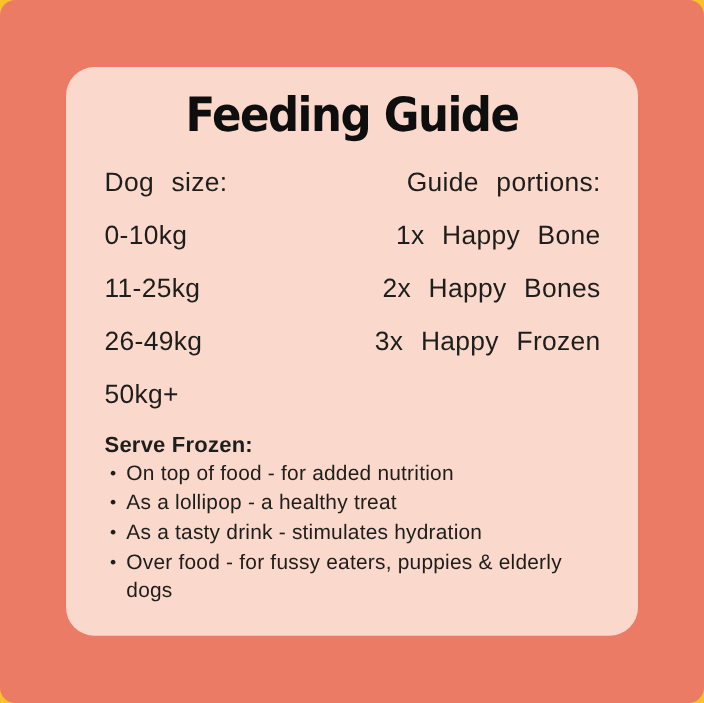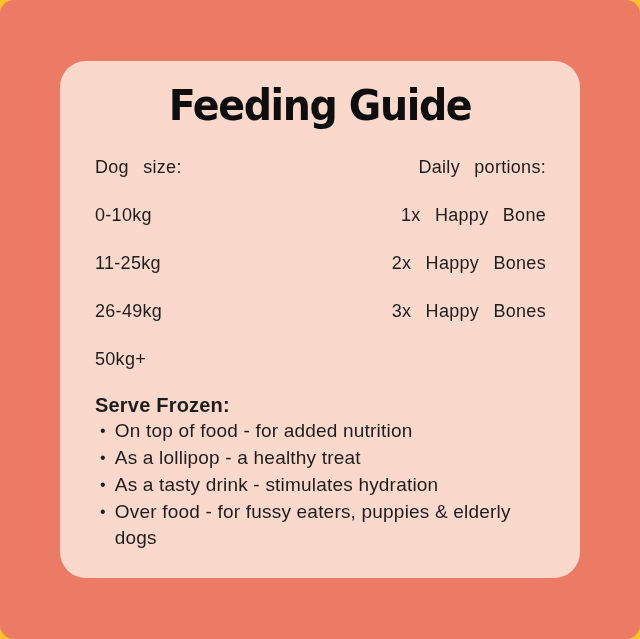--- a/index.html
+++ b/index.html
@@ -45,21 +45,21 @@
   }
   .table {
     margin-top: 15px;
   }
   .row {
     height: 48px;
     display: flex;
     justify-content: space-between;
     align-items: center;
     padding: 0 34px 0 35px;
-    font-size: 18px;
+    font-size: 24px;
     font-weight: 500;
     letter-spacing: 0.3px;
     word-spacing: 9px;
   }
   .serving {
     margin-top: 9px;
     padding: 0 30px 0 35px;
     font-size: 20px;
   }
   .serve-heading {
@@ -88,33 +88,33 @@
 <body>
 
 <div class="panel">
   <div class="card">
 
     <h1 class="title">Feeding Guide</h1>
 
     <div class="table">
       <div class="row">
         <span>Dog size:</span>
-        <span>Daily portions:</span>
+        <span>Guide portions:</span>
       </div>
       <div class="row">
         <span>0-10kg</span>
         <span>1x Happy Bone</span>
       </div>
       <div class="row">
         <span>11-25kg</span>
         <span>2x Happy Bones</span>
       </div>
       <div class="row">
         <span>26-49kg</span>
-        <span>3x Happy Bones</span>
+        <span>3x Happy Frozen</span>
       </div>
       <div class="row">
         <span>50kg+</span>
       </div>
     </div>
 
     <div class="serving">
 
       <div>
         <div class="serve-heading">Serve Frozen:</div>

